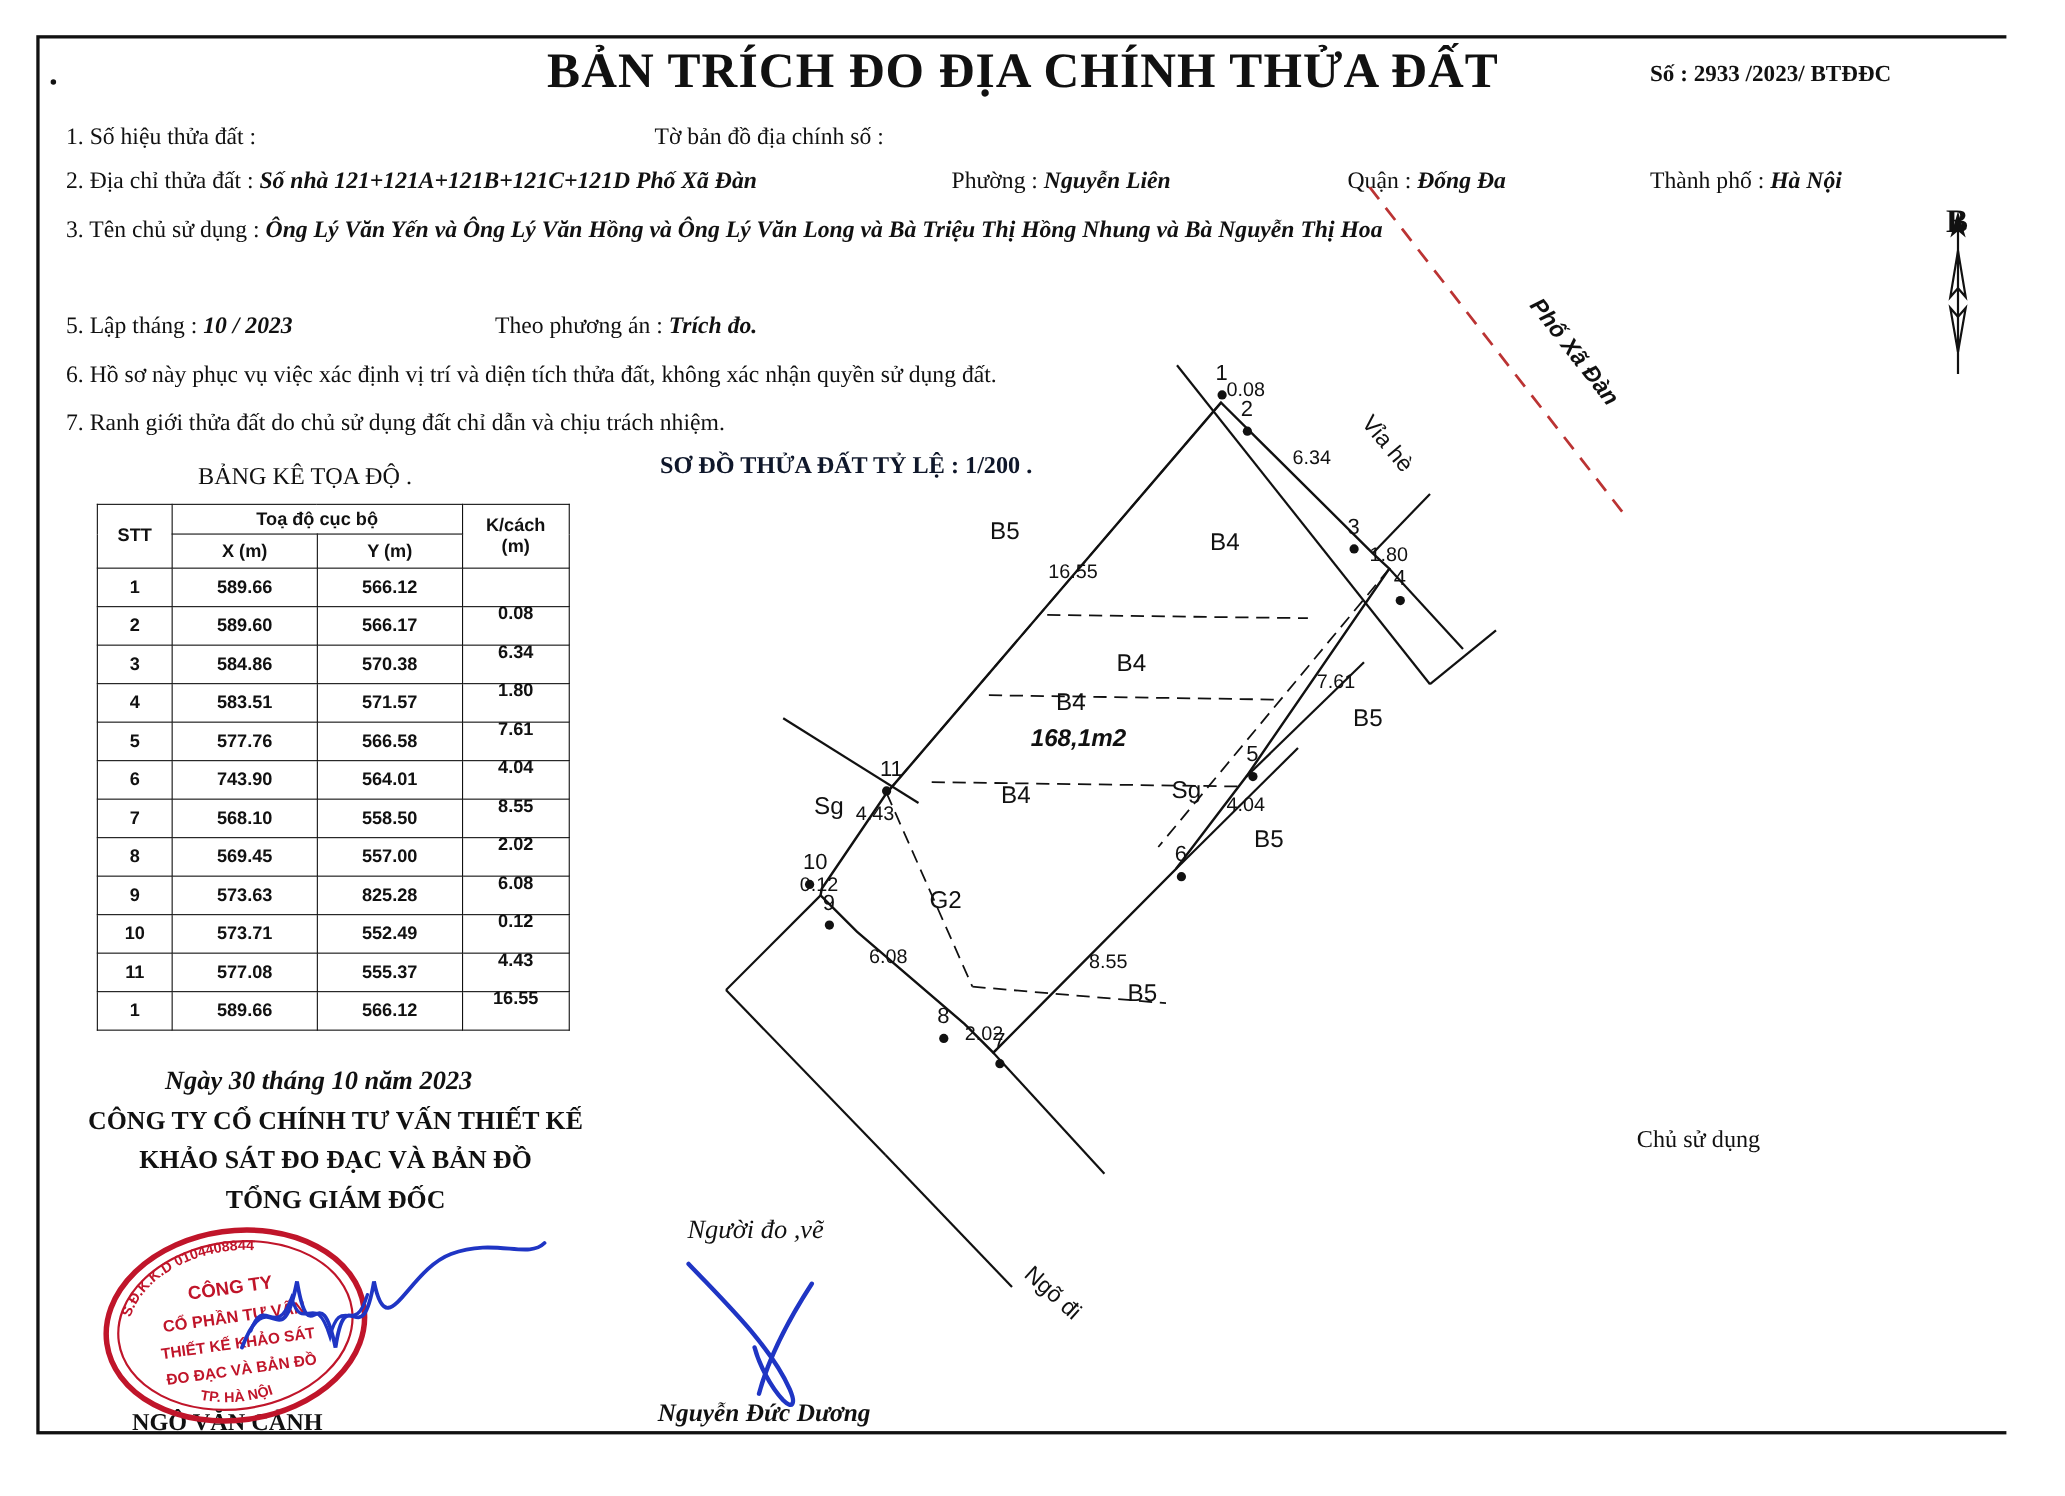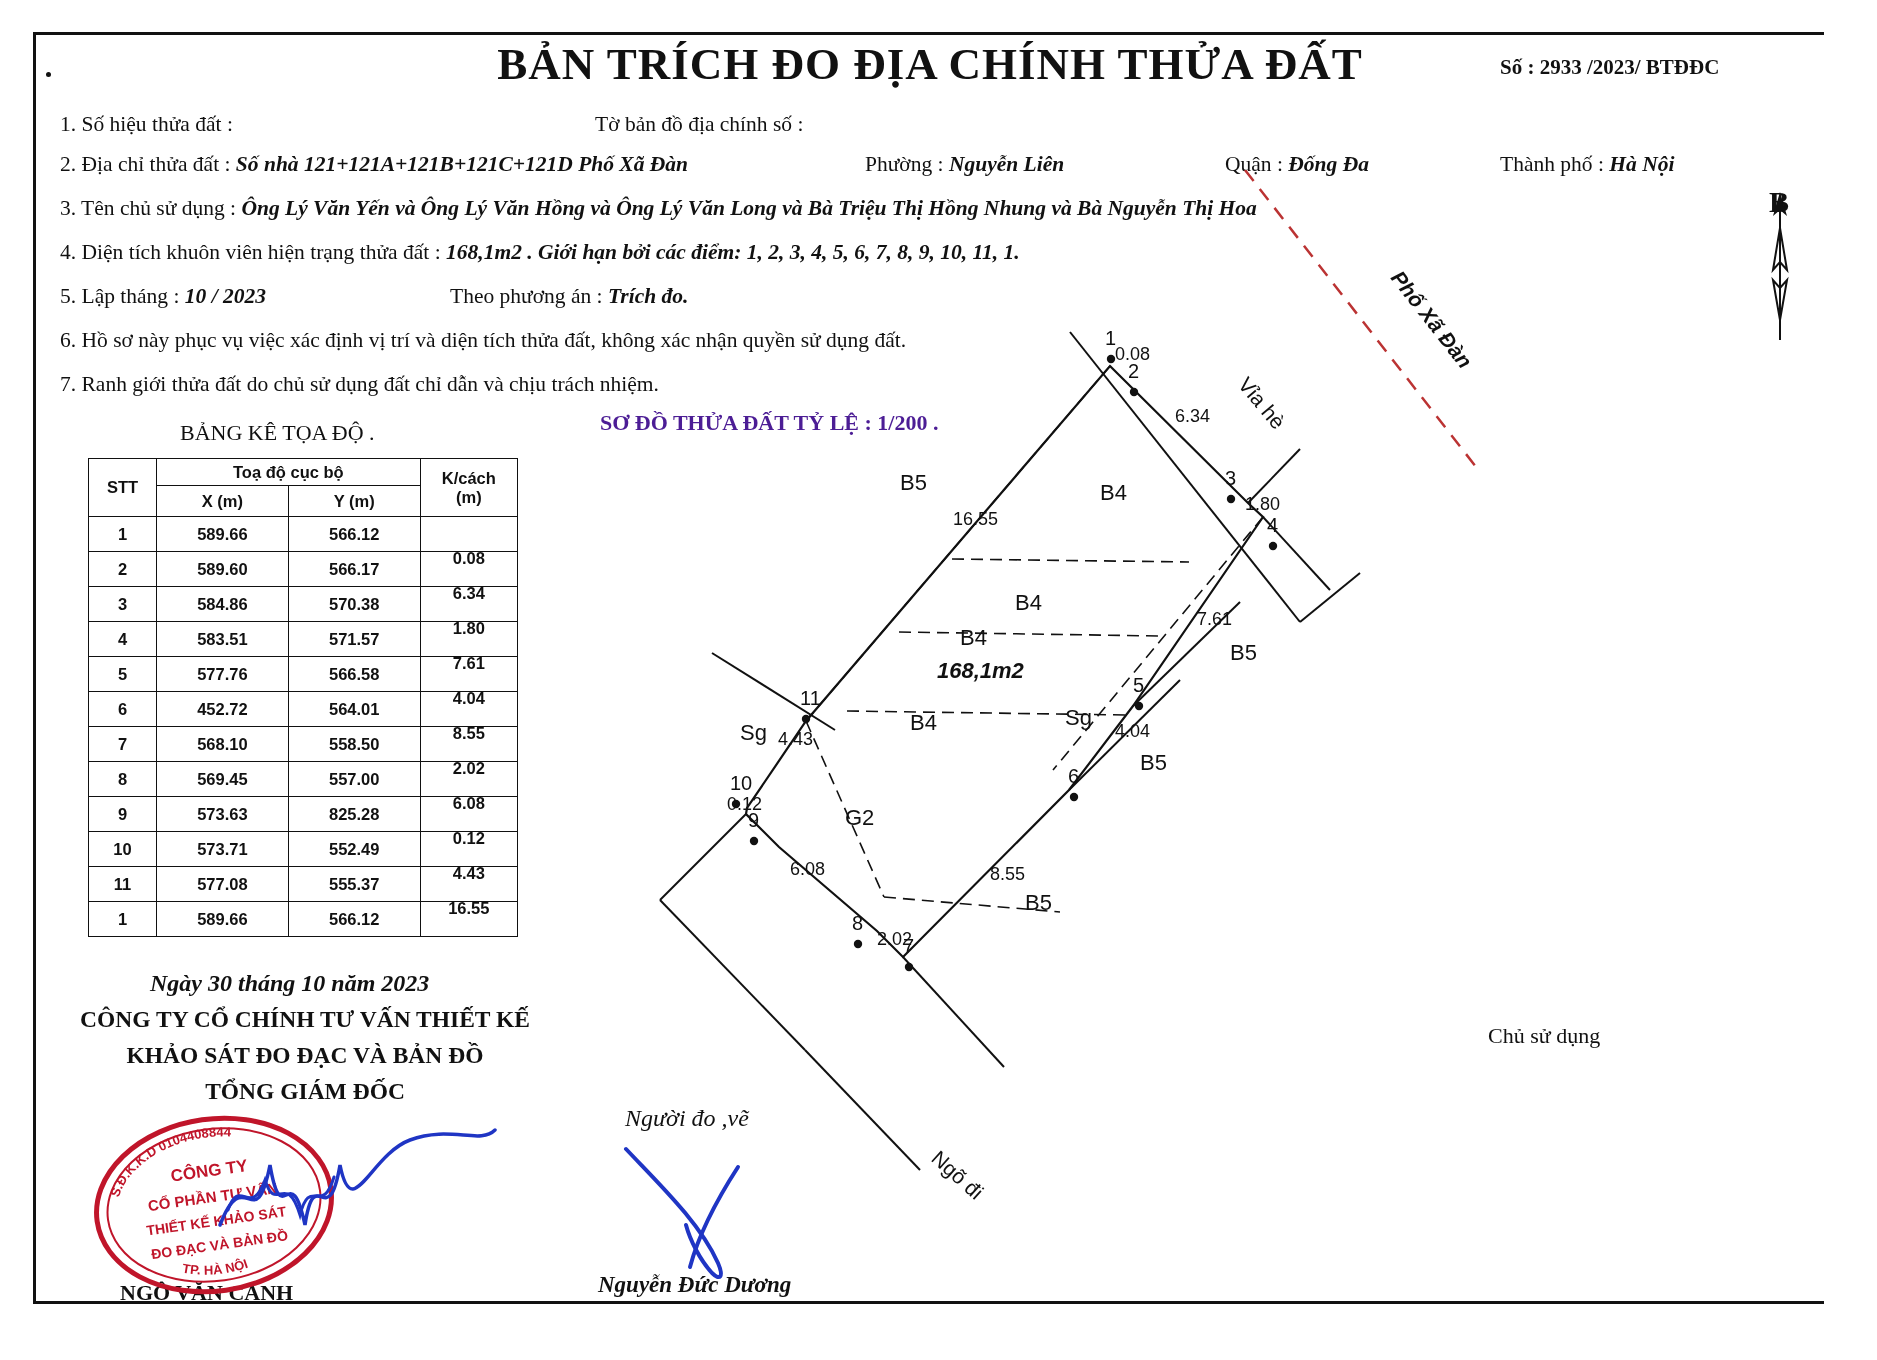--- a/index.html
+++ b/index.html
@@ -163,21 +163,21 @@
     color: #111;
   }
 
   
   #map-caption {
     position: absolute;
     left: 600px;
     top: 410px;
     font-size: 22px;
     font-weight: bold;
-    color: #4c1d95;
+    color: #0f172a;
   }
   #map-svg {
     position: absolute;
     left: 600px;
     top: 170px;
   }
   #compass-label {
     position: absolute;
     left: 1769px;
     top: 185px;
@@ -230,24 +230,20 @@
   <div class="info-line" style="left:1500px; top:152px;">
     <span class="lbl">Thành phố :</span>
     <span class="val">Hà Nội</span>
   </div>
 
   <div class="info-line" style="left:60px; top:196px;">
     <span class="lbl">3. Tên chủ sử dụng :</span>
     <span class="val">Ông Lý Văn Yến và Ông Lý Văn Hồng và Ông Lý Văn Long và Bà Triệu Thị Hồng Nhung và Bà Nguyễn Thị Hoa</span>
   </div>
 
-  <div class="info-line" style="left:60px; top:240px;">
-    <span class="lbl">4. Diện tích khuôn viên hiện trạng thửa đất :</span>
-    <span class="val">168,1m2 . Giới hạn bởi các điểm: 1, 2, 3, 4, 5, 6, 7, 8, 9, 10, 11, 1.</span>
-  </div>
 
   <div class="info-line" style="left:60px; top:284px;">
     <span class="lbl">5. Lập tháng :</span>
     <span class="val">10 / 2023</span>
   </div>
   <div class="info-line" style="left:450px; top:284px;">
     <span class="lbl">Theo phương án :</span>
     <span class="val">Trích đo.</span>
   </div>
 
@@ -307,21 +303,21 @@
         <tr>
           <td class="stt">5</td>
           <td class="xv">577.76</td>
           <td class="yv">566.58</td>
           <td class="kv kcell">
             <span>4.04</span>
           </td>
         </tr>
         <tr>
           <td class="stt">6</td>
-          <td class="xv">452.72</td>
+          <td class="xv">743.90</td>
           <td class="yv">564.01</td>
           <td class="kv kcell">
             <span>8.55</span>
           </td>
         </tr>
         <tr>
           <td class="stt">7</td>
           <td class="xv">568.10</td>
           <td class="yv">558.50</td>
           <td class="kv kcell">

